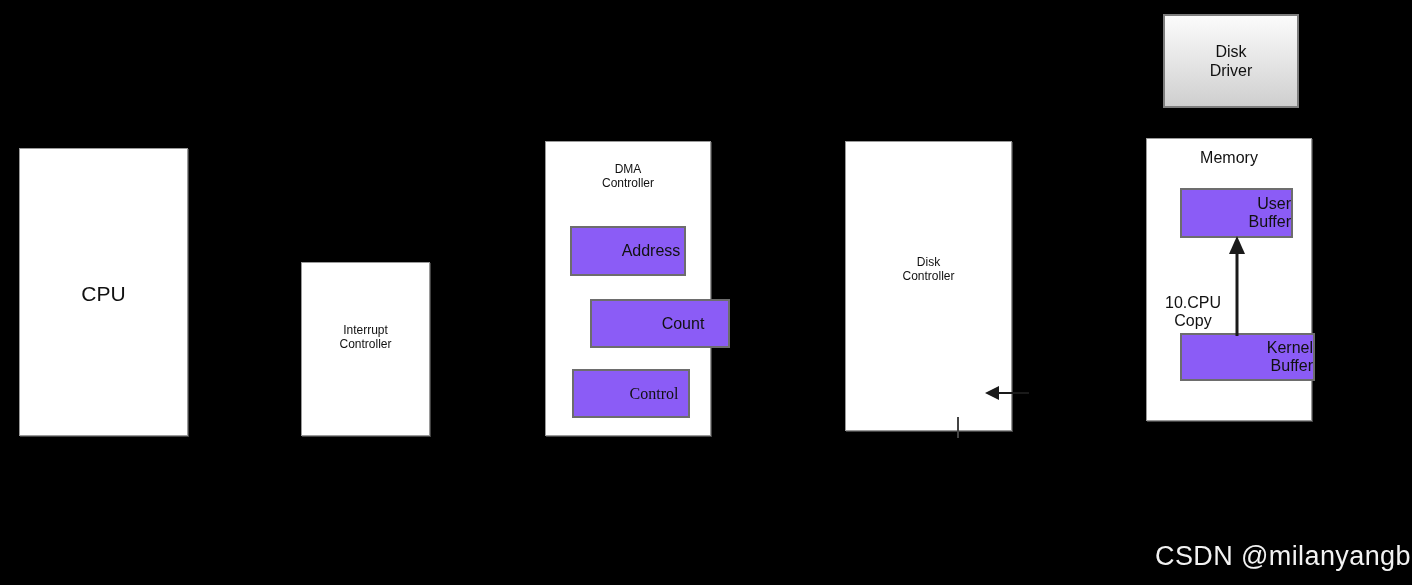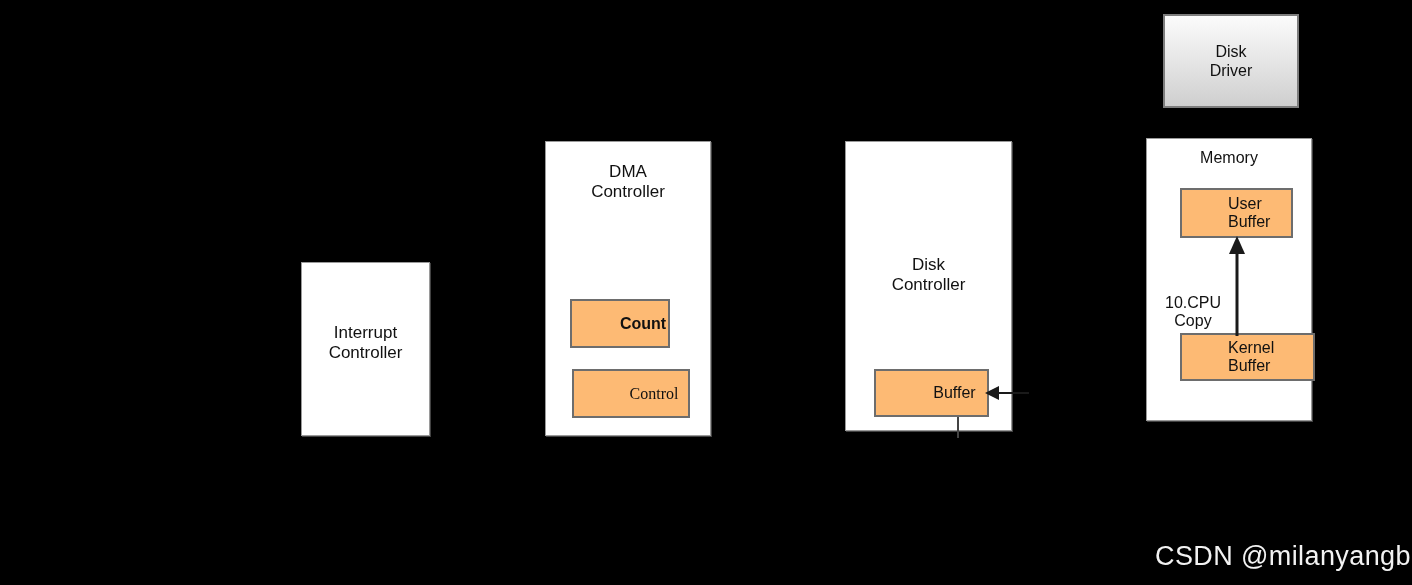--- a/index.html
+++ b/index.html
@@ -32,46 +32,46 @@
   .label-center {
     position: absolute;
     left: 0;
     right: 0;
     text-align: center;
     white-space: pre-line;
     color: #111111;
   }
   .inner-box {
     position: absolute;
-    background: #fdba74;
+    background: #8b5cf6;
     border: 2px solid #6d6d6d;
     box-sizing: border-box;
     display: flex;
     align-items: center;
     justify-content: center;
     color: #111111;
     white-space: pre-line;
-    text-align: left;
+    text-align: right;
     padding-left: 46px;
   }
   .grad-box {
     position: absolute;
     box-sizing: border-box;
     border: 2px solid #7d7d7d;
     background: linear-gradient(180deg, #fbfbfb 0%, #e8e8e8 45%, #cfcfcf 100%);
     display: flex;
     align-items: center;
     justify-content: center;
     color: #111111;
     white-space: pre-line;
     text-align: center;
     line-height: 1.2;
   }
   .cpu-label { font-size: 21px; }
-  .big-label { font-size: 17px; }
+  .big-label { font-size: 12px; }
   .med-label { font-size: 16px; }
   .inner-label { font-size: 16px; }
   .arrow-svg {
     position: absolute;
     overflow: visible;
   }
   .line {
     position: absolute;
     background: #444444;
   }
@@ -81,38 +81,41 @@
     font-size: 27px;
     letter-spacing: 0.4px;
     white-space: nowrap;
   }
 </style>
 </head>
 <body>
 
 <div id="canvas">
 
+  <div class="box outer-box" style="left:19px; top:148px; width:169px; height:288px;">
+    <div class="label-center cpu-label" style="top:133px;">CPU</div>
+  </div>
 
   <div class="box outer-box" style="left:301px; top:262px; width:129px; height:174px;">
     <div class="label-center big-label" style="top:60px;">Interrupt
 Controller</div>
   </div>
 
   <div class="box outer-box" style="left:545px; top:141px; width:166px; height:295px;">
     <div class="label-center big-label" style="top:20px;">DMA
 Controller</div>
   </div>
-  <div class="inner-box inner-label" style="left:570px; top:299px; width:100px; height:49px;font-weight:bold;">Count</div>
+  <div class="inner-box inner-label" style="left:570px; top:226px; width:116px; height:50px;">Address</div>
+  <div class="inner-box inner-label" style="left:590px; top:299px; width:140px; height:49px;">Count</div>
   <div class="inner-box inner-label" style="left:572px; top:369px; width:118px; height:49px;font-family:Liberation Serif, serif;">Control</div>
 
   <div class="box outer-box" style="left:845px; top:141px; width:167px; height:290px;">
     <div class="label-center big-label" style="top:113px;">Disk
 Controller</div>
   </div>
-  <div class="inner-box inner-label" style="left:874px; top:369px; width:115px; height:48px;">Buffer</div>
 
   <div class="line" style="left:957px; top:417px; width:2px; height:21px;"></div>
 
   <svg class="arrow-svg" style="left:985px; top:382px;" width="44" height="22" viewBox="0 0 44 22">
     <line x1="44" y1="11" x2="12" y2="11" stroke="#1a1a1a" stroke-width="2"></line>
     <polygon points="0,11 14,4 14,18" fill="#1a1a1a"></polygon>
   </svg>
 
   <div class="grad-box med-label" style="left:1163px; top:14px; width:136px; height:94px;">Disk
 Driver</div>

